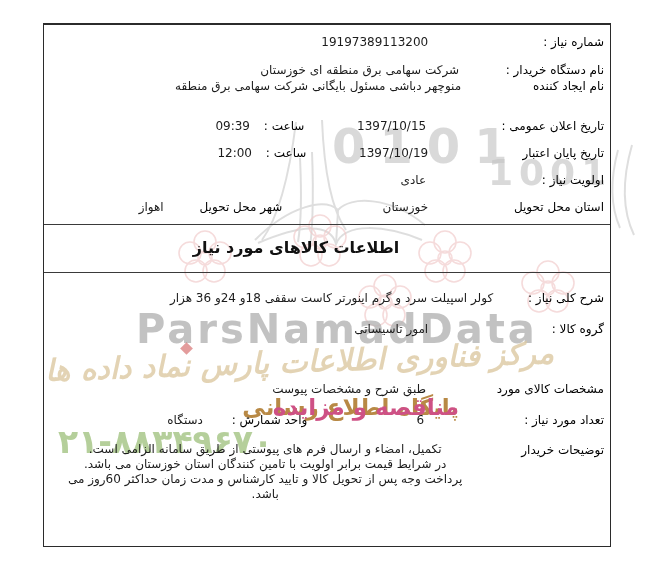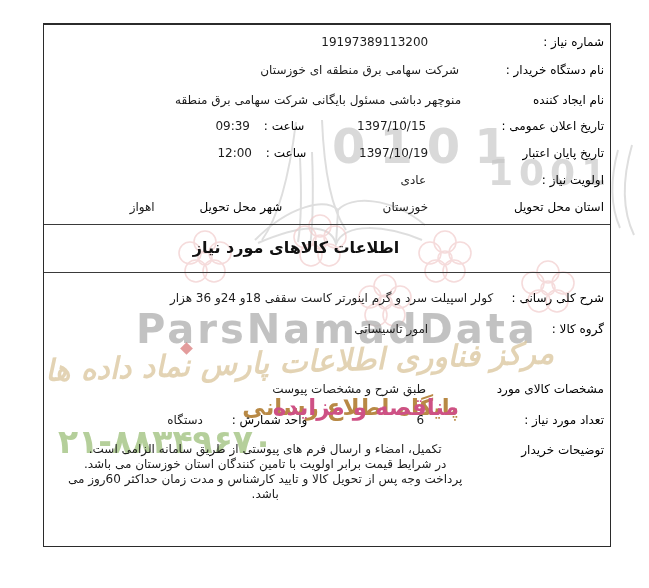--- a/index.html
+++ b/index.html
@@ -107,21 +107,21 @@
     <div class="row" style="top:9px">
       <span class="lbl" style="width:172px">شماره نیاز :</span>
       <span class="val">19197389113200</span>
     </div>
 
     <div class="row" style="top:37px">
       <span class="lbl" style="width:141px">نام دستگاه خریدار :</span>
       <span class="val">شرکت سهامی برق منطقه ای خوزستان</span>
     </div>
 
-    <div class="row" style="top:67px">
+    <div class="row" style="top:53px">
       <span class="lbl" style="width:139px">نام ایجاد کننده</span>
       <span class="val">منوچهر دباشی مسئول بایگانی شرکت سهامی برق منطقه</span>
     </div>
 
     <div class="row" style="top:93px">
       <span class="lbl" style="width:174px">تاریخ اعلان عمومی :</span>
       <span class="val vnum" style="width:78px">1397/10/15</span>
       <span class="lbl" style="margin-right:40px">ساعت :</span>
       <span class="val" style="margin-right:10px">09:39</span>
     </div>
@@ -135,29 +135,29 @@
 
     <div class="row" style="top:147px">
       <span class="lbl" style="width:174px">اولویت نیاز :</span>
       <span class="val">عادی</span>
     </div>
 
     <div class="row" style="top:174px">
       <span class="lbl" style="width:172px">استان محل تحویل</span>
       <span class="val vnum" style="width:57px">خوزستان</span>
       <span class="lbl" style="margin-right:85px">شهر محل تحویل</span>
-      <span class="val" style="margin-right:41px">اهواز</span>
+      <span class="val" style="margin-right:32px">اهواز</span>
     </div>
 
     <div class="hdiv" style="top:199px"></div>
     <div class="sect-title" style="top:213px">اطلاعات کالاهای مورد نیاز</div>
     <div class="hdiv" style="top:247px"></div>
 
     <div class="row" style="top:265px">
-      <span class="lbl" style="width:107px">شرح کلی رسانی :</span>
+      <span class="lbl" style="width:107px">شرح کلی نیاز :</span>
       <span class="val">کولر اسپیلت سرد و گرم اینورتر کاست سقفی 18و 24و 36 هزار</span>
     </div>
 
     <div class="row" style="top:296px">
       <span class="lbl" style="width:172px">گروه کالا :</span>
       <span class="val">امور تاسیساتی</span>
     </div>
 
 
     <div class="row" style="top:356px">

